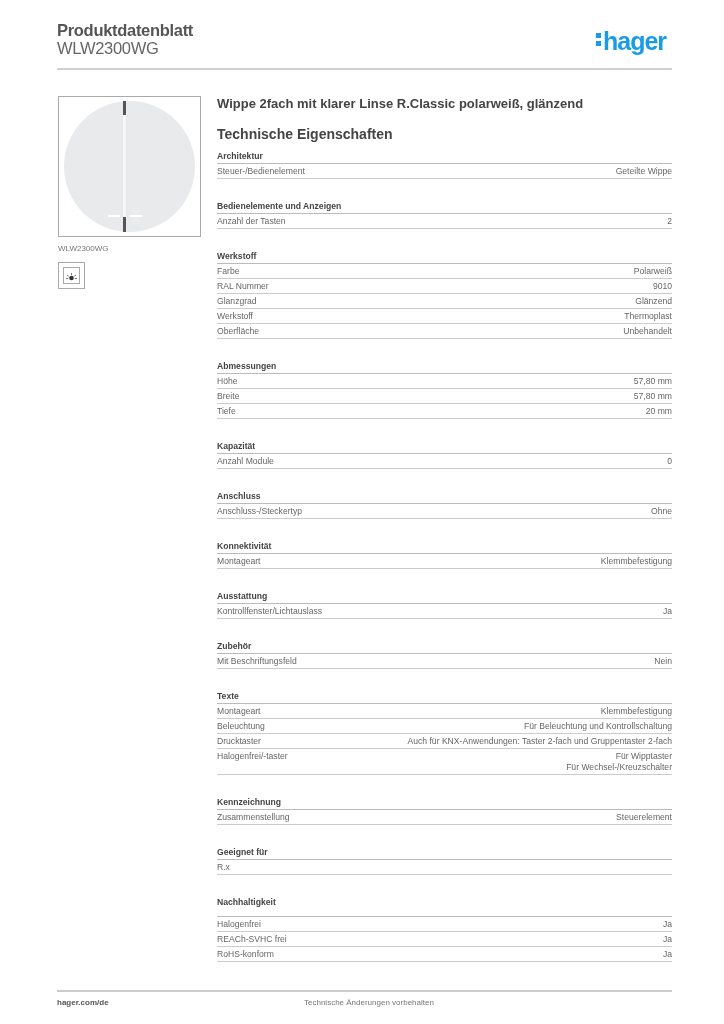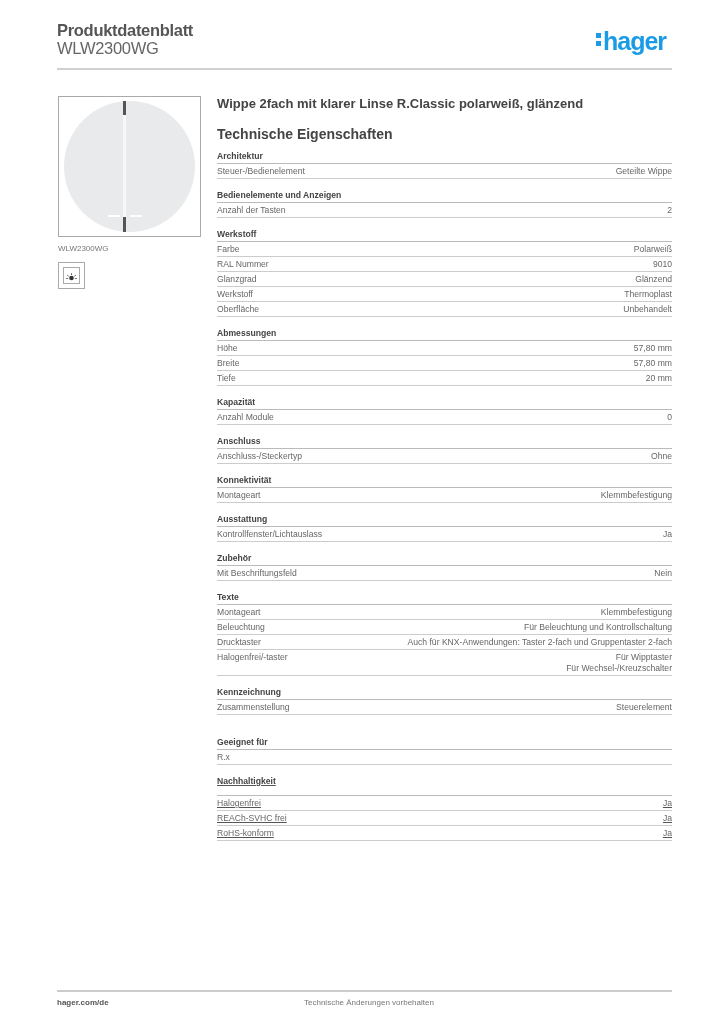--- a/index.html
+++ b/index.html
@@ -23,21 +23,21 @@
     .lens-r { position: absolute; left: 71px; top: 118px; width: 12px; height: 2px; background: #fff; }
 
     .img-caption { position: absolute; left: 58px; top: 244px; font-size: 8px; color: #777; }
     .feat-icon { position: absolute; left: 58px; top: 262px; width: 27px; height: 27px; border: 1px solid #aaa; box-sizing: border-box; }
     .feat-icon-inner { position: absolute; left: 4px; top: 4px; width: 17px; height: 17px; border: 1px solid #aaa; box-sizing: border-box; }
     .feat-icon-inner svg { position: absolute; left: 2px; top: 5px; }
 
     .content { position: absolute; left: 217px; top: 96px; width: 455px; }
     .product-desc { font-size: 13px; font-weight: bold; color: #444; height: 30px; }
     .tech-title { font-size: 14px; font-weight: bold; color: #444; height: 25px; }
-    .section { margin-bottom: 11px; }
+    .section { margin-bottom: 22px; }
     .section-title { font-size: 8.6px; font-weight: bold; color: #444; border-bottom: 1.5px solid #bbb; padding-bottom: 2px; }
     .row { display: flex; justify-content: space-between; font-size: 8.6px; color: #666; border-bottom: 1.5px solid #ccc; padding: 2px 0 1px; line-height: 11px; }
     .row .val { text-align: right; white-space: pre-line; }
 
     .footer-rule { position: absolute; left: 57px; top: 990px; width: 615px; height: 1.5px; background: #ccc; }
     .footer-left { position: absolute; left: 57px; top: 998px; font-size: 8px; font-weight: bold; color: #555; }
     .footer-center { position: absolute; left: 304px; top: 998px; font-size: 8px; color: #777; }
     .footer-right { position: absolute; left: 630px; top: 1056px; font-size: 8px; font-weight: bold; color: #555; }
   </style>
 </head>
@@ -192,21 +192,21 @@
           <span class="val">Steuerelement</span>
         </div>
       </div>
       <div class="section">
         <div class="section-title">Geeignet für</div>
         <div class="row">
           <span>R.x</span>
           <span class="val"></span>
         </div>
       </div>
-      <div class="section" style="margin-bottom: 15px; text-decoration: underline;">
+      <div class="section" style="margin-bottom: 15px;">
         <div class="section-title" style="padding-bottom: 9px;">Nachhaltigkeit</div>
         <div class="row">
           <span>Halogenfrei</span>
           <span class="val">Ja</span>
         </div>
         <div class="row">
           <span>REACh-SVHC frei</span>
           <span class="val">Ja</span>
         </div>
         <div class="row">

